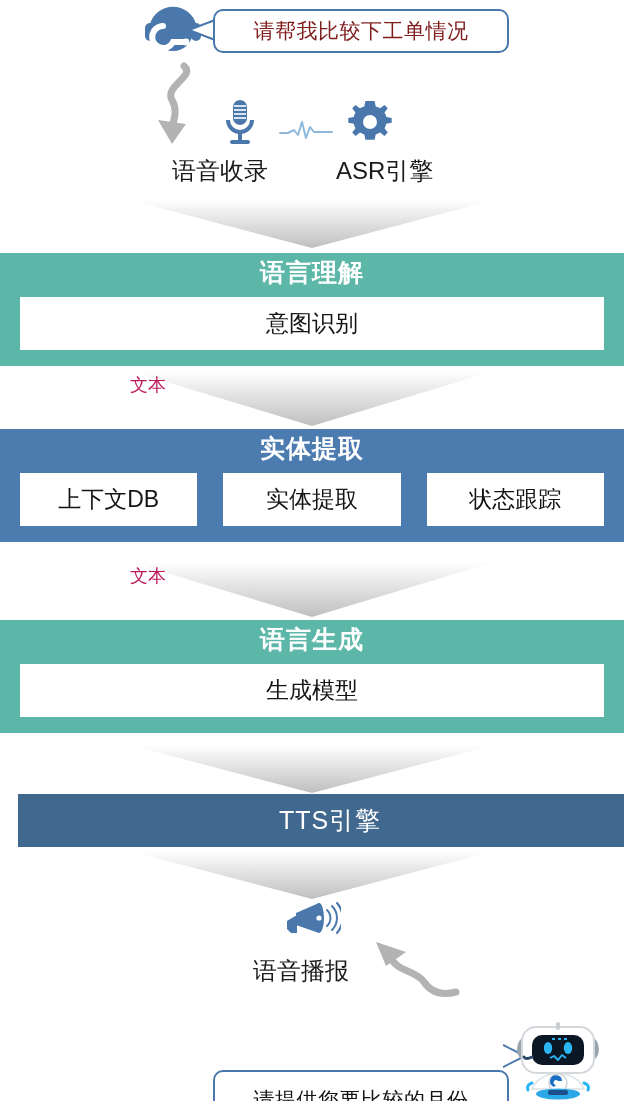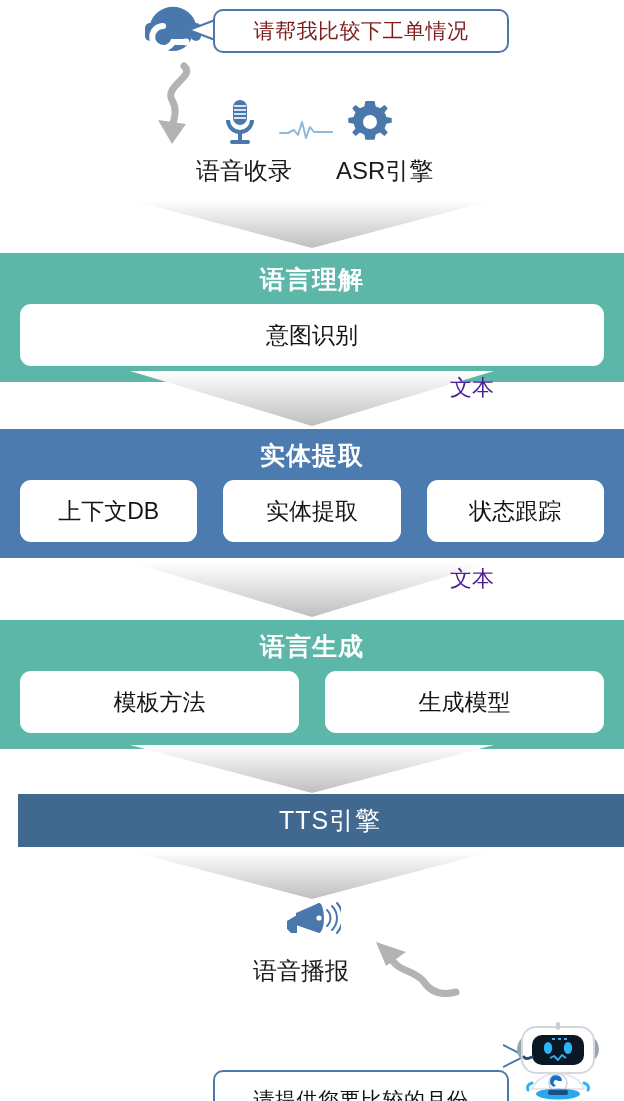--- a/index.html
+++ b/index.html
@@ -48,48 +48,48 @@
   
   #mic-icon      { left: 220px; top: 98px; width: 40px; height: 48px; }
   #waveform-icon { left: 278px; top: 118px; width: 56px; height: 24px; }
   #gear-icon     { left: 348px; top: 100px; width: 44px; height: 44px; }
 
   .stage-caption {
     font-size: 24px;
     color: #1a1a1a;
     white-space: nowrap;
   }
-  #voice-capture-label { left: 196px; top: 155px; }
+  #voice-capture-label { left: 172px; top: 155px; }
   #asr-engine-label    { left: 336px; top: 155px; }
 
   
   .chevron { left: 130px; width: 364px; }
   .chevron svg { display: block; width: 100%; height: 100%; }
   #chevron-1 { top: 200px; height: 48px; }
   #chevron-2 { top: 371px; height: 55px; left: 130px; width: 364px; }
   #chevron-3 { top: 562px; height: 55px; left: 130px; width: 364px; }
   #chevron-4 { top: 745px; height: 48px; left: 130px; width: 364px; }
   #chevron-5 { top: 851px; height: 48px; left: 130px; width: 364px; }
 
   .chevron-label {
     position: absolute;
     width: 100%;
-    text-align: right;
+    text-align: left;
     top: 2px;
-    font-size: 22px;
-    color: #4c1d95;
+    font-size: 18px;
+    color: #be185d;
     pointer-events: none;
   }
 
   
   .stage-block {
     left: 0;
     width: 624px;
     box-sizing: border-box;
-    padding-top: 9px;
+    padding-top: 2px;
   }
   .stage-block.green { background: #5cb7a8; }
   .stage-block.blue  { background: #4c7bb0; }
 
   .stage-title {
     text-align: center;
     font-size: 25px;
     font-weight: bold;
     color: #ffffff;
     letter-spacing: 1px;
@@ -97,29 +97,28 @@
   }
   .stage-row {
     display: flex;
     justify-content: center;
     margin-top: 8px;
     padding: 0 20px 16px 20px;
     gap: 26px;
   }
   .stage-cell {
     background: #ffffff;
-    height: 62px;
+    height: 53px;
     display: flex;
     align-items: center;
     justify-content: center;
     font-size: 23px;
     color: #141414;
     white-space: nowrap;
     flex: 1 1 0;
-    border-radius: 11px;
   }
 
   #block-nlu { top: 253px; }
   #block-dm  { top: 429px; }
   #block-nlg { top: 620px; }
 
   #block-tts {
     top: 794px;
     left: 18px;
     width: 624px;
@@ -280,21 +279,20 @@
       </linearGradient>
     </defs>
     <polygon points="0,0 364,0 182,55" fill="url(#gchev3)"></polygon>
   </svg>
   <div class="chevron-label">文本</div>
 </div>
 
 <div class="abs stage-block green" id="block-nlg">
   <div class="stage-title">语言生成</div>
   <div class="stage-row">
-    <div class="stage-cell">模板方法</div>
     <div class="stage-cell">生成模型</div>
   </div>
 </div>
 
 <div class="abs chevron" id="chevron-4">
   <svg viewBox="0 0 364 48" preserveAspectRatio="none">
     <defs>
       <linearGradient id="gchev4" x1="0" y1="0" x2="0" y2="1">
         <stop offset="0%" stop-color="#ffffff"></stop>
         <stop offset="100%" stop-color="#bfbfbf"></stop>

